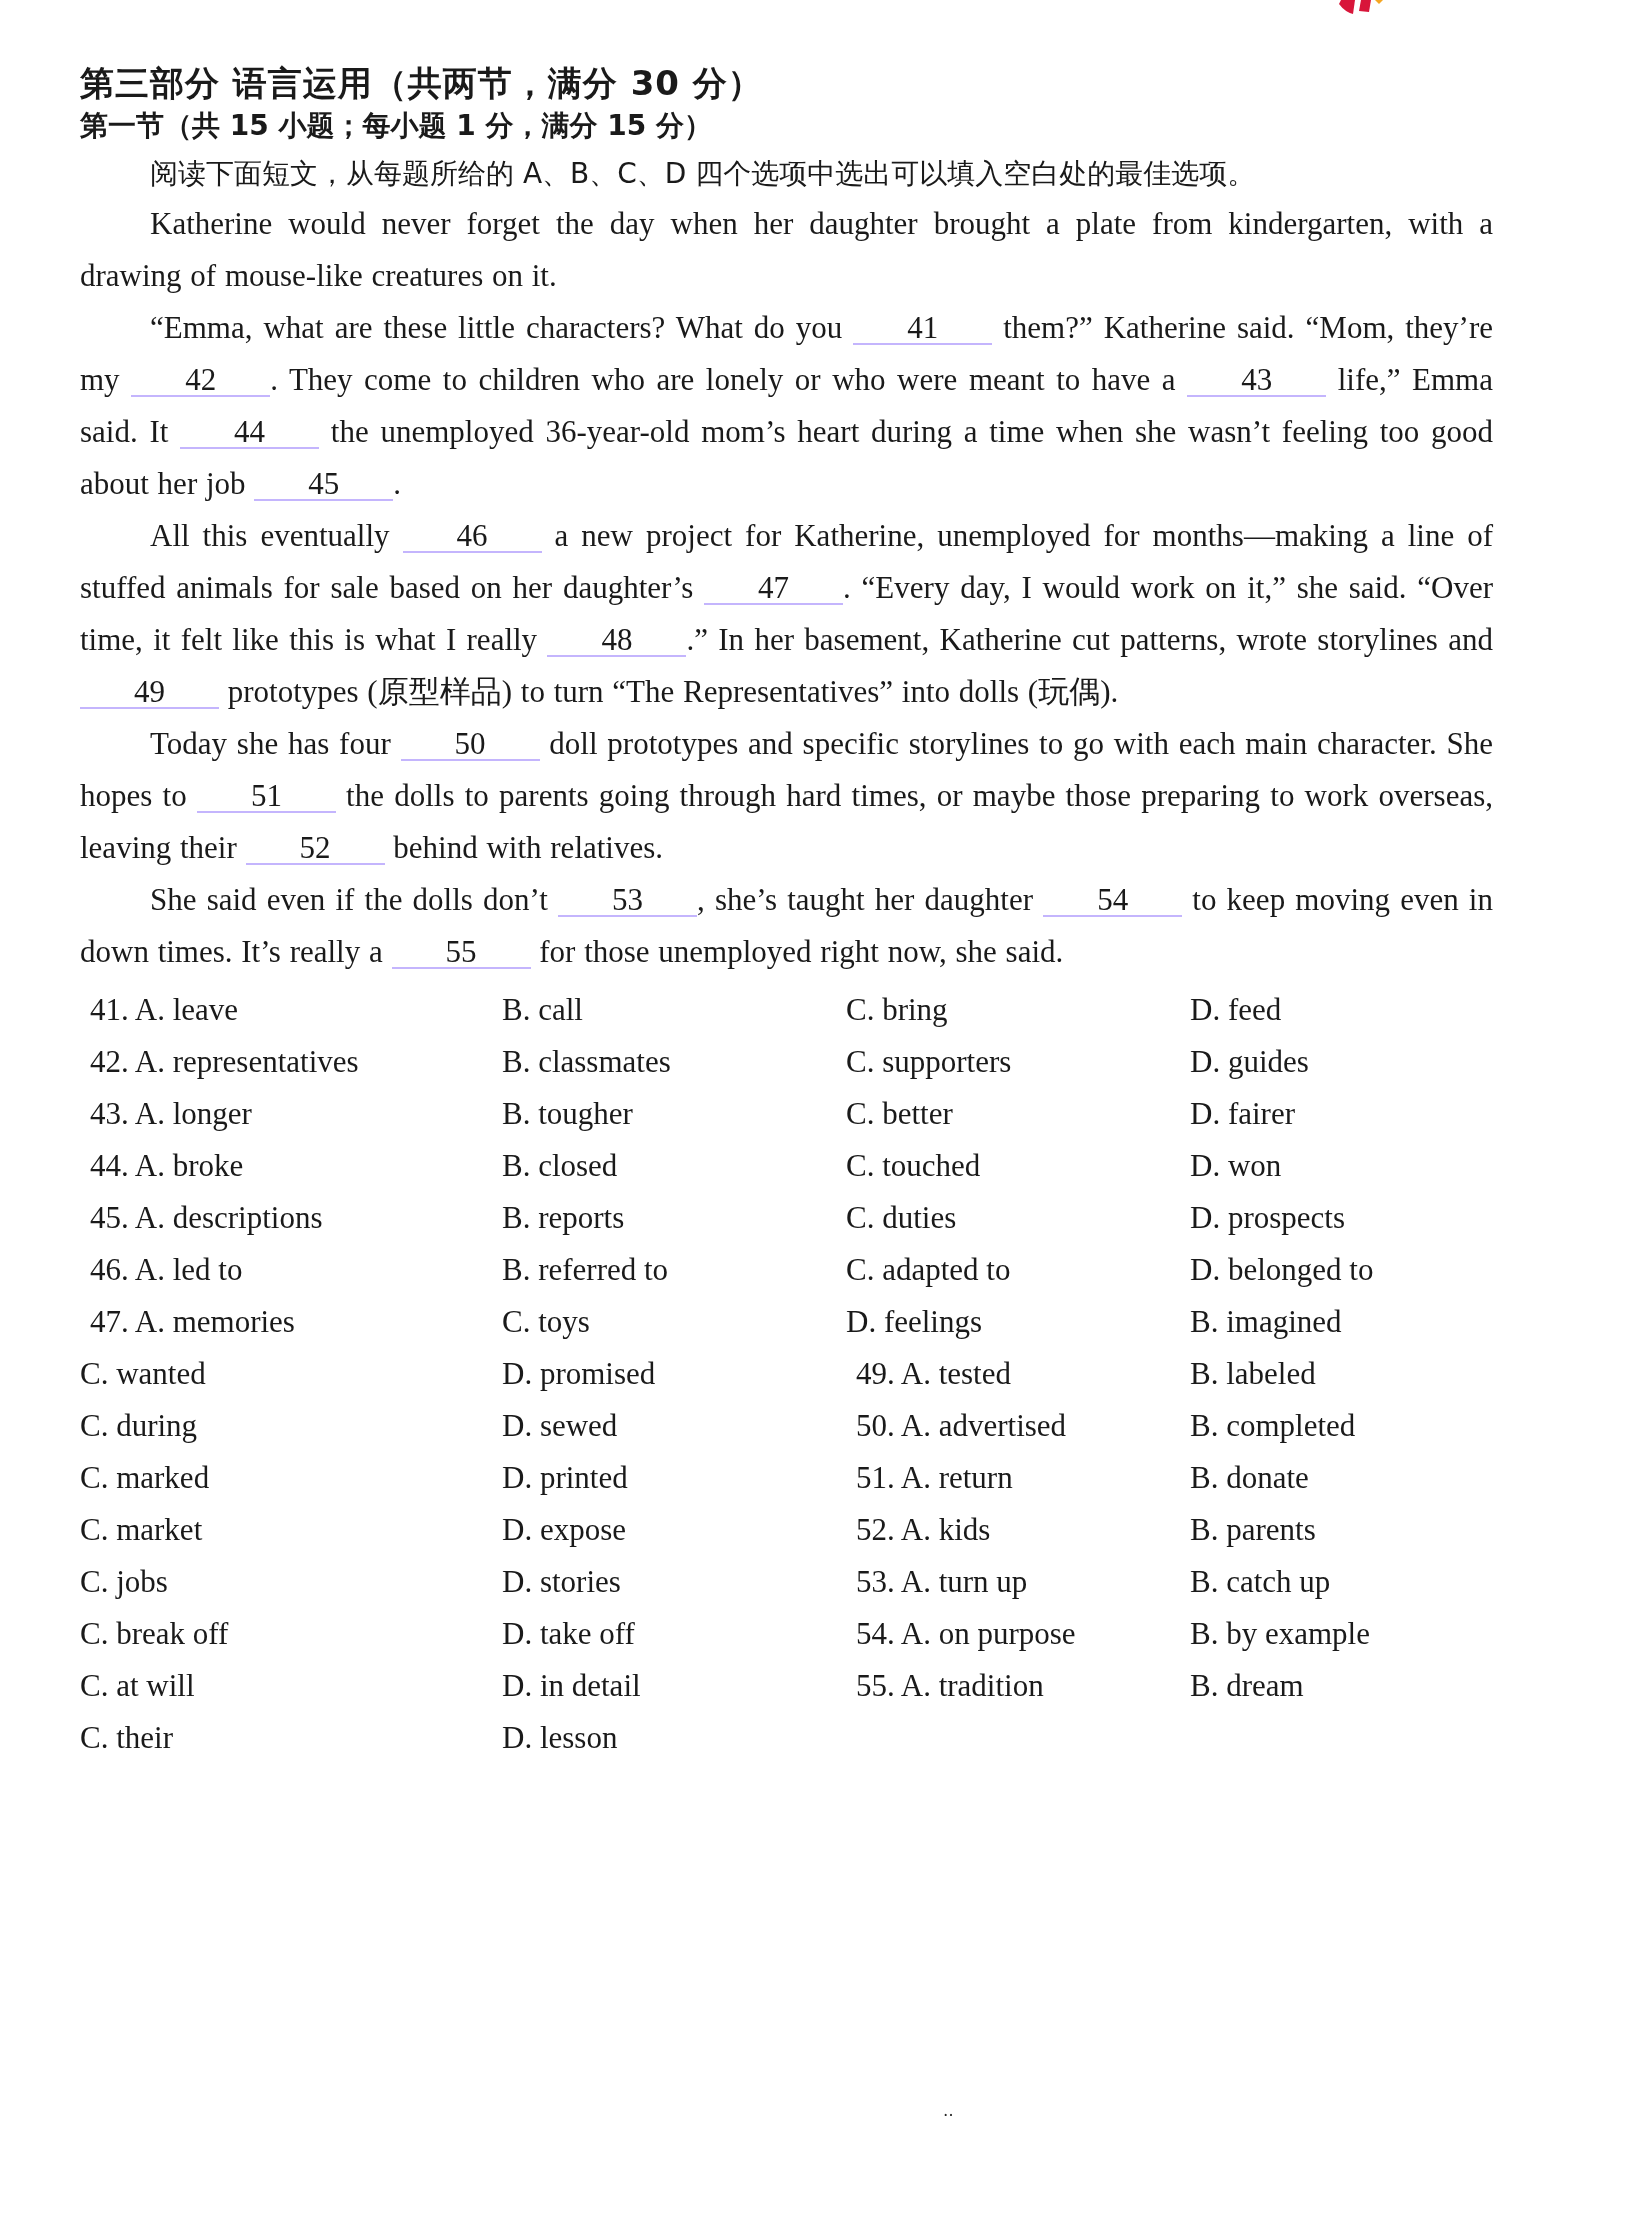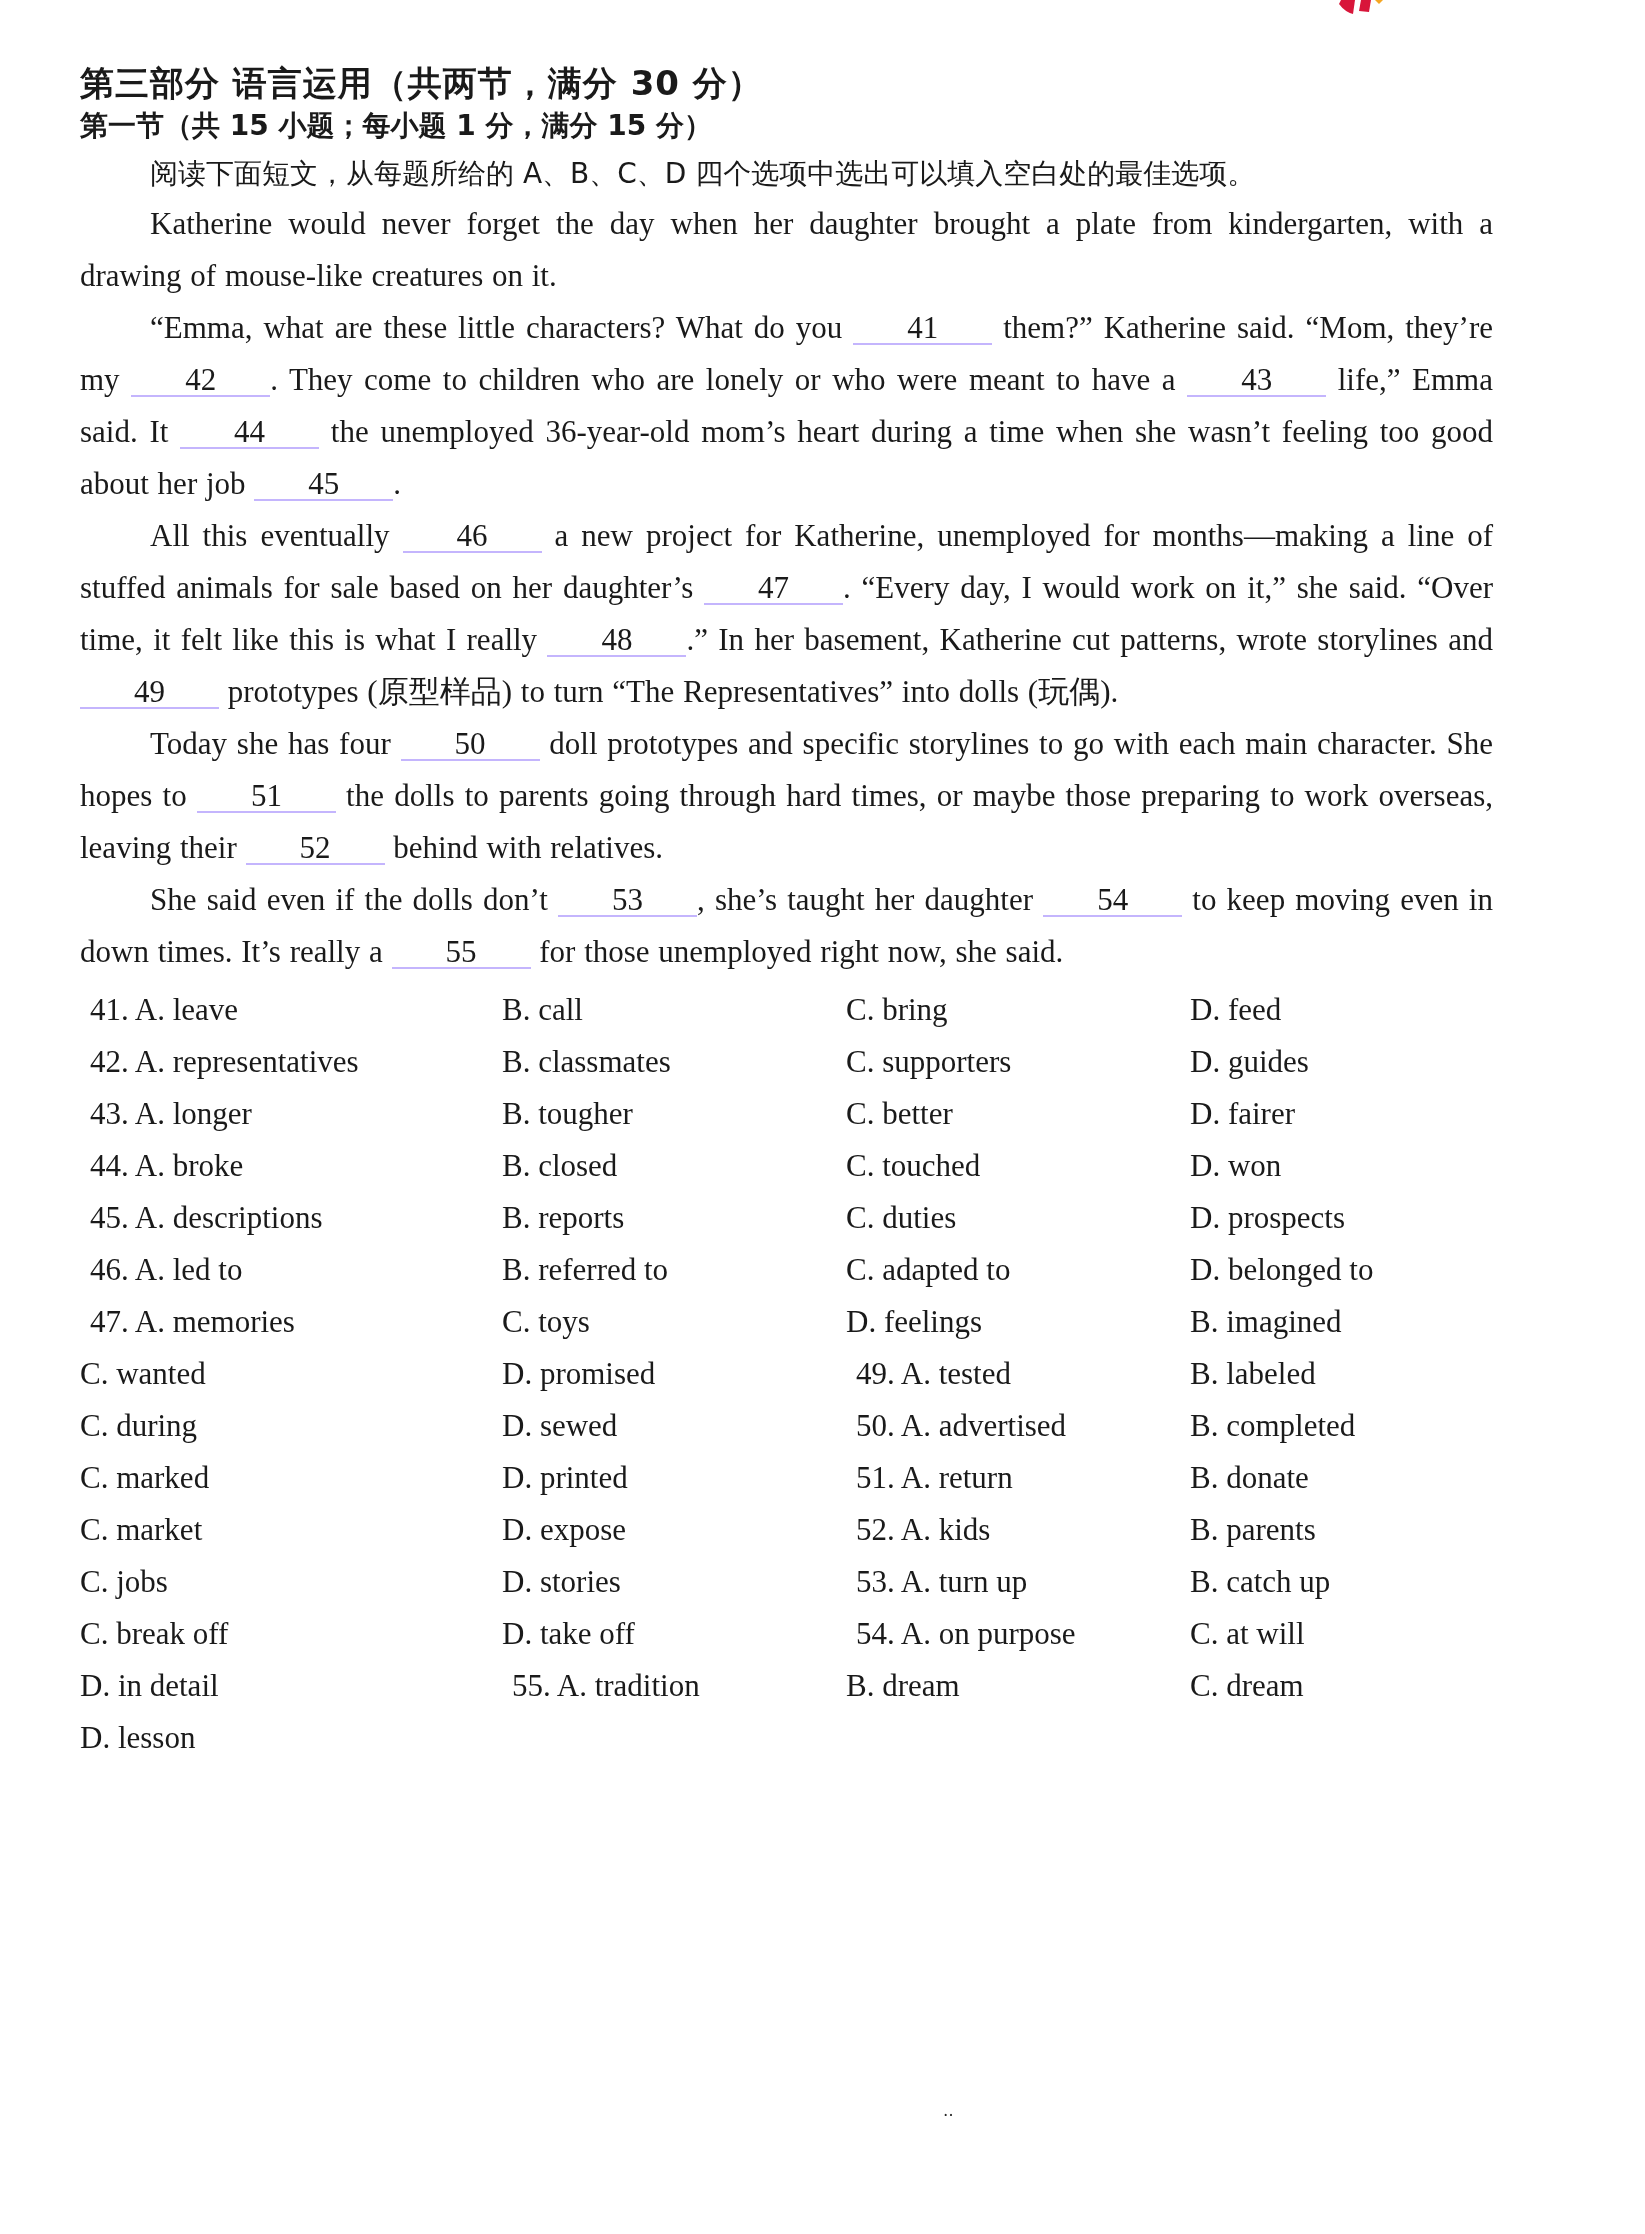--- a/index.html
+++ b/index.html
@@ -117,23 +117,24 @@
       <div class="opt d">D. expose</div>
       <div class="opt a">52. A. kids</div>
       <div class="opt b">B. parents</div>
       <div class="opt c">C. jobs</div>
       <div class="opt d">D. stories</div>
       <div class="opt a">53. A. turn up</div>
       <div class="opt b">B. catch up</div>
       <div class="opt c">C. break off</div>
       <div class="opt d">D. take off</div>
       <div class="opt a">54. A. on purpose</div>
+      <div class="opt b">B. by example</div>
       <div class="opt c">C. at will</div>
       <div class="opt d">D. in detail</div>
       <div class="opt a">55. A. tradition</div>
       <div class="opt b">B. dream</div>
-      <div class="opt c">C. dream</div>
+      <div class="opt c">C. their</div>
       <div class="opt d">D. lesson</div>
     </div>
 </div>
 
 <div class="footer-mark">‥</div>
 
 
 </body></html>

